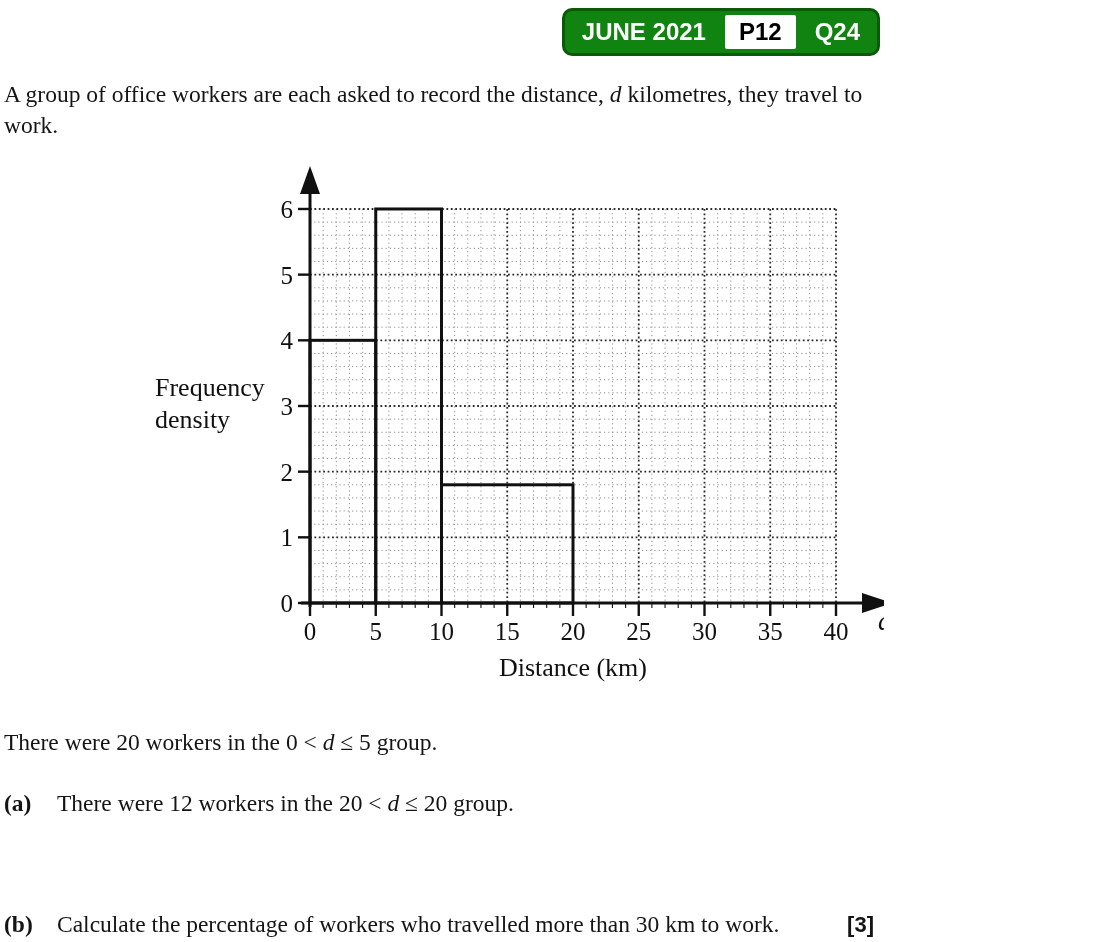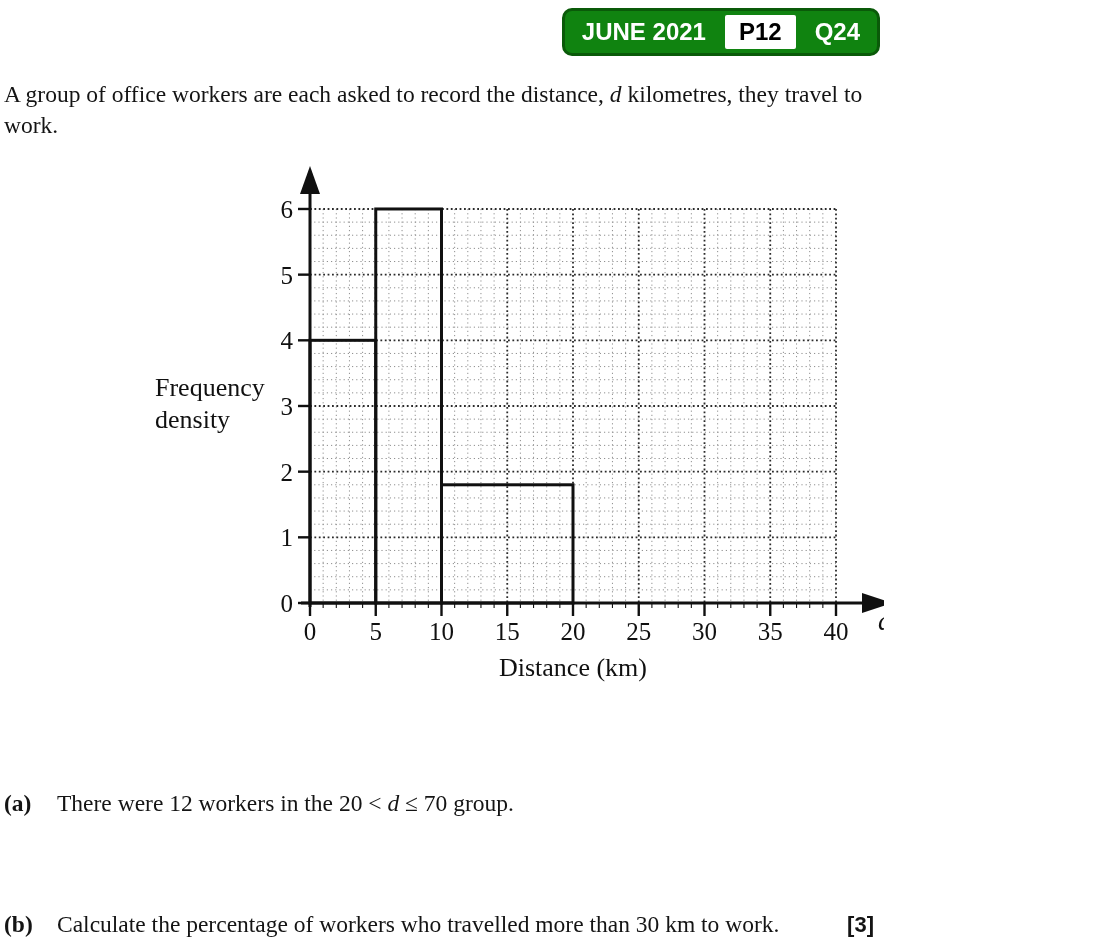--- a/index.html
+++ b/index.html
@@ -204,23 +204,26 @@
         <text x="293" y="131.64999999999998" class="tlab" text-anchor="end">5</text>
         <line x1="298" y1="56.98000000000002" x2="310" y2="56.98000000000002" class="tick"></line>
         <text x="293" y="65.98000000000002" class="tlab" text-anchor="end">6</text>
         <text x="573" y="524" class="atitle" text-anchor="middle">Distance (km)</text>
         <text x="155" y="244" class="atitle">Frequency</text>
         <text x="155" y="276" class="atitle">density</text>
         <text x="878" y="478" class="dvar">d</text>
       </svg>
   </div>
 
+  <div class="txt" style="top:727px;">
+    <span>There were 20 workers in the 0 &lt; </span><span class="var">d</span><span> ≤ 5 group.</span>
+  </div>
 
   <div class="txt" style="top:788px;">
-    <span class="plabel">(a)</span><span>There were 12 workers in the 20 &lt; </span><span class="var">d</span><span> ≤ 70 group.</span>
+    <span class="plabel">(a)</span><span>There were 12 workers in the 20 &lt; </span><span class="var">d</span><span> ≤ 20 group.</span>
   </div>
 
 
   <div class="txt" style="top:909px;">
     <span class="plabel">(b)</span><span>Calculate the percentage of workers who travelled more than 30 km to work.</span>
     <span class="mark">[3]</span>
   </div>
 
 </div>
 

